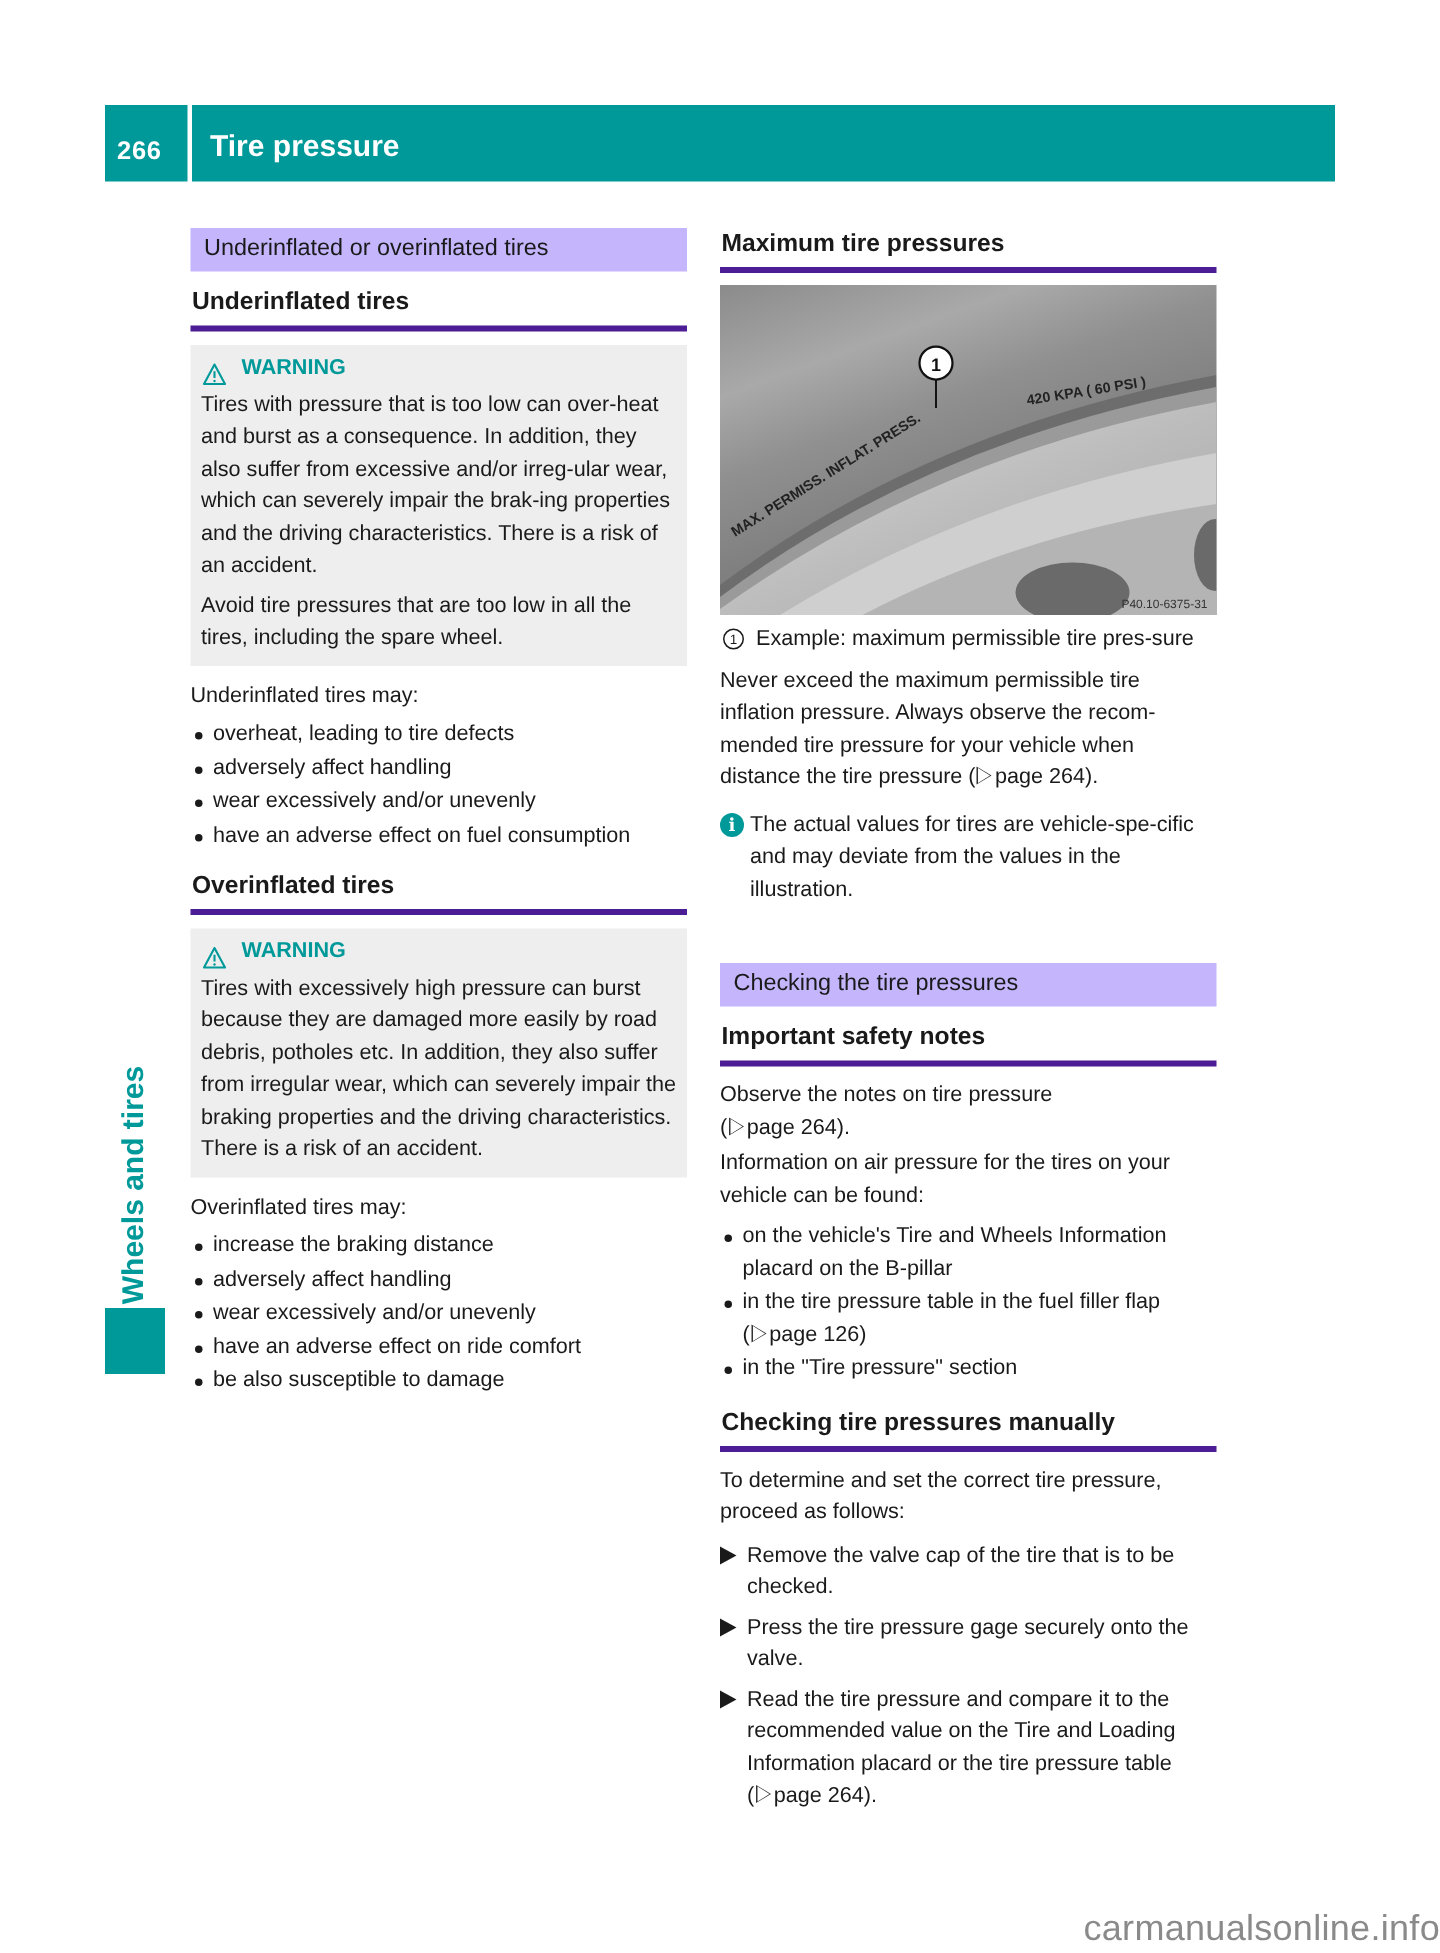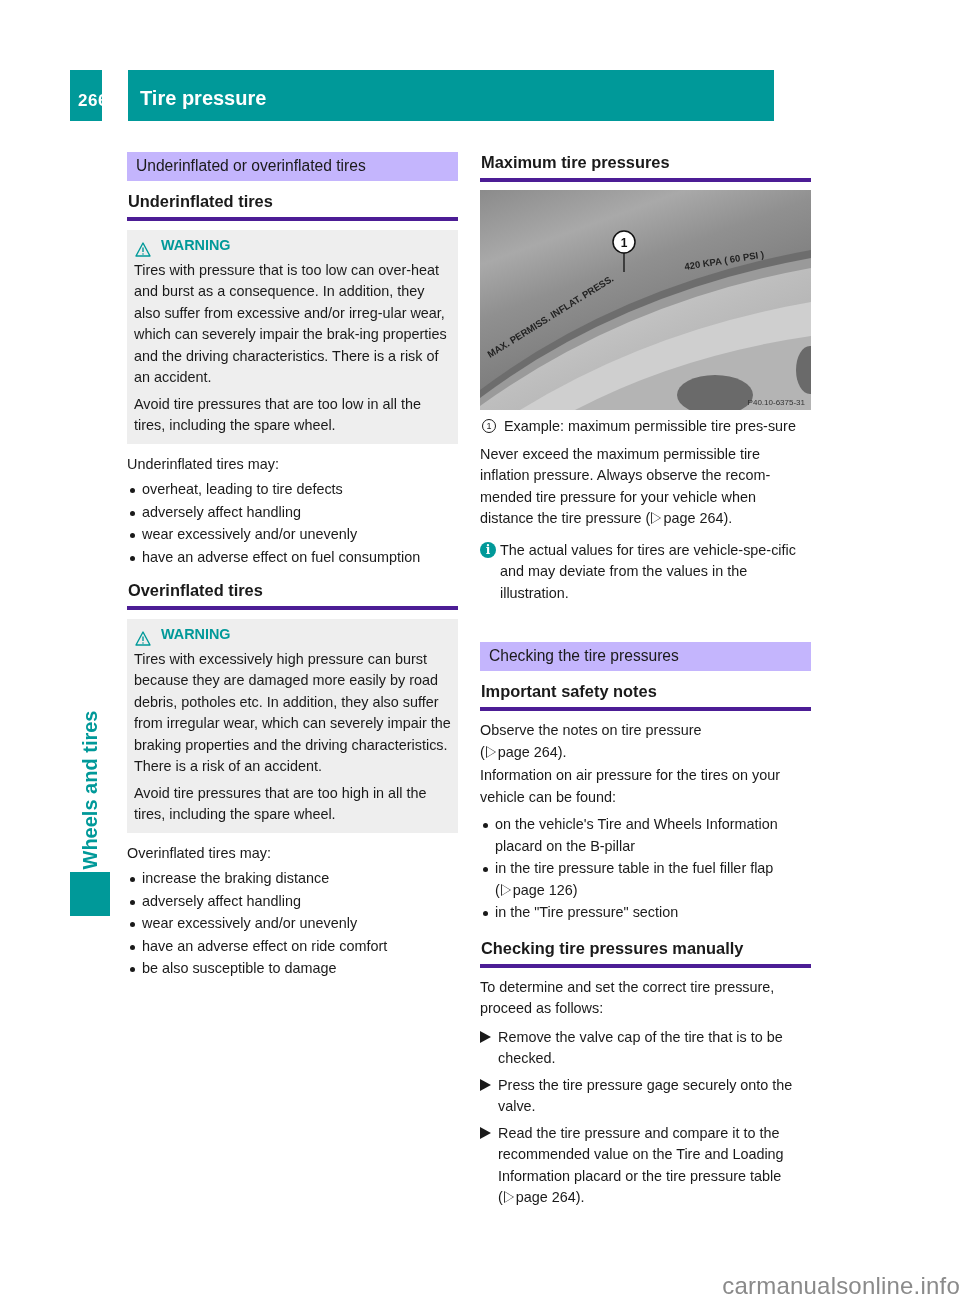--- a/index.html
+++ b/index.html
@@ -1,22 +1,22 @@
 <!DOCTYPE html>
 <html><head>
 <meta charset="utf-8">
 <style>
   * { box-sizing: border-box; margin: 0; padding: 0; }
   html, body { width: 960px; height: 1302px; background: #ffffff; overflow: hidden; }
   body { position: relative; font-family: "Liberation Sans", "DejaVu Sans", sans-serif; color: #1a1a1a; }
 
   
-  .hdr-num { position: absolute; left: 70px; top: 70px; width: 32px; height: 51px; background: #009999; }
+  .hdr-num { position: absolute; left: 70px; top: 70px; width: 55px; height: 51px; background: #009999; }
   .hdr-num span { position: absolute; left: 8px; bottom: 10px; color: #fff; font-weight: bold; font-size: 17px; letter-spacing: 0.5px; }
-  .hdr-title { position: absolute; left: 128px; top: 70px; width: 646px; height: 51px; background: #009999; text-align: right; }
+  .hdr-title { position: absolute; left: 128px; top: 70px; width: 762px; height: 51px; background: #009999; text-align: right; }
   .hdr-title span { position: absolute; left: 12px; bottom: 11px; color: #fff; font-weight: bold; font-size: 20px; }
 
   
   .side-label { position: absolute; left: 70px; top: 700px; width: 40px; height: 180px; }
   .side-label span { position: absolute; left: 50%; top: 50%; transform: translate(-50%,-50%) rotate(-90deg); white-space: nowrap; color: #009999; font-weight: bold; font-size: 20px; }
   .side-block { position: absolute; left: 70px; top: 872px; width: 40px; height: 44px; background: #009999; }
 
   
   .col { position: absolute; top: 152px; width: 331px; font-size: 14.4px; line-height: 21.5px; }
   .col-left { left: 127px; }
@@ -100,21 +100,20 @@
   <div class="warn" style="margin-top:9px;">
     <div class="warn-head">
       <svg width="16" height="15" viewBox="0 0 16 15">
         <path d="M8 1 L15 14 L1 14 Z" fill="none" stroke="#009999" stroke-width="1.4" stroke-linejoin="round"></path>
         <line x1="8" y1="5.5" x2="8" y2="10" stroke="#009999" stroke-width="1.4"></line>
         <circle cx="8" cy="12" r="0.8" fill="#009999"></circle>
       </svg>
       <span>WARNING</span>
     </div>
     <p>Tires with excessively high pressure can burst because they are damaged more easily by road debris, potholes etc. In addition, they also suffer from irregular wear, which can severely impair the braking properties and the driving characteristics. There is a risk of an accident.</p>
-    <p>Avoid tire pressures that are too high in all the tires, including the spare wheel.</p>
   </div>
 
   <p class="body">Overinflated tires may:</p>
   <ul class="bul">
     <li>increase the braking distance</li>
     <li>adversely affect handling</li>
     <li>wear excessively and/or unevenly</li>
     <li>have an adverse effect on ride comfort</li>
     <li>be also susceptible to damage</li>
   </ul>

